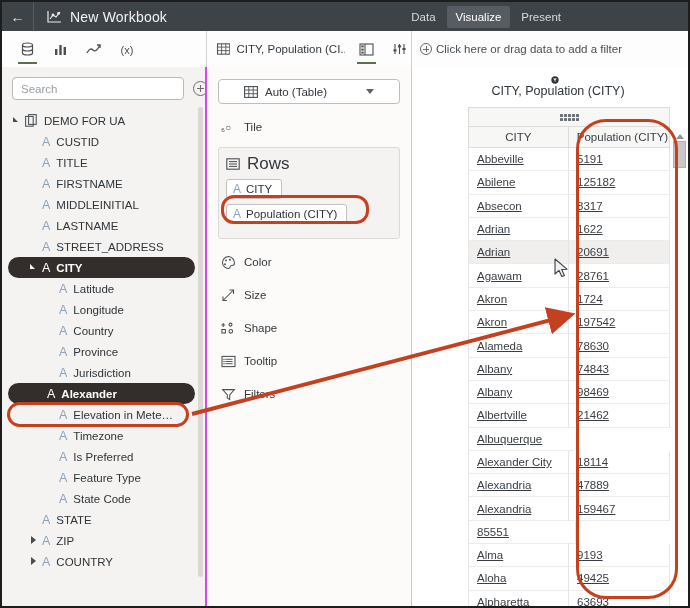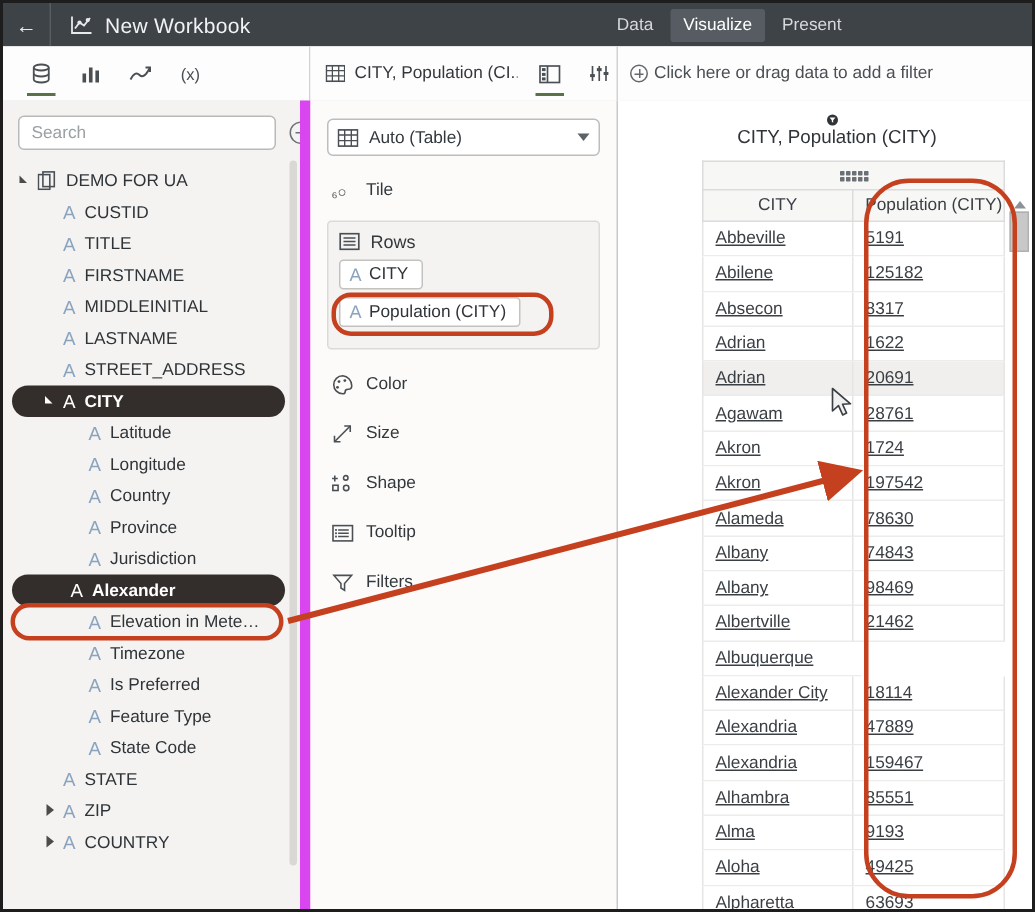--- a/index.html
+++ b/index.html
@@ -126,21 +126,21 @@
     content: ""; position: absolute; background: #62686d;
   }
   .plus-circle::before { left: 2px; right: 2px; top: 4.5px; height: 1px; }
   .plus-circle::after  { top: 2px; bottom: 2px; left: 4.5px; width: 1px; }
 
   
   .sidebar {
     position: absolute; left: 0; top: 65px;
     width: 205px; bottom: 0;
     background: #f4f3f1;
-    border-right: 7px solid #d946ef;
+    border-right: 2px solid #d946ef;
     overflow: hidden;
   }
   .search-row {
     display: flex; align-items: center;
     padding: 10px 8px 8px 10px;
   }
   .search-input {
     flex: 1; height: 23px;
     border: 1px solid #b9b9b9;
     border-radius: 4px;
@@ -226,21 +226,21 @@
     border-right: 1px solid #c9c9c9;
     overflow: hidden;
   }
   .mark-select {
     margin: 12px 11px 0 11px;
     height: 25px;
     border: 1px solid #bdbdbd;
     border-radius: 4px;
     background: #ffffff;
     display: flex; align-items: center;
-    padding: 0 6px;
+    padding: 0 25px;
     cursor: pointer;
   }
   .mark-select .ms-label {
     font-size: 11.5px; color: #33383d; margin-left: 7px;
   }
   .ms-caret {
     margin-left: auto;
     border-left: 4.5px solid transparent;
     border-right: 4.5px solid transparent;
     border-top: 5px solid #5d6266;
@@ -254,21 +254,21 @@
     font-size: 11.5px; color: #33383d; margin-left: 8px;
   }
   .rows-box {
     margin: 10px 11px 0 11px;
     border: 1px solid #dcdad7;
     border-radius: 3px;
     background: #f4f3f1;
     padding: 6px 7px 9px 7px;
   }
   .rows-head { display: flex; align-items: center; margin-bottom: 5px; }
-  .rows-head .rh-label { font-size: 12px; color: #33383d; margin-left: 7px; }
+  .rows-head .rh-label { font-size: 17px; color: #33383d; margin-left: 7px; }
   .pill {
     display: inline-flex; align-items: center;
     height: 20px;
     border: 1px solid #c4c2bf;
     border-radius: 3px;
     background: #ffffff;
     padding: 0 9px 0 6px;
     margin-bottom: 5px;
     cursor: pointer;
   }
@@ -742,21 +742,20 @@
           </div>
           <div class="body-row">
             <div class="cell c1">Alexandria</div>
             <div class="cell c2">47889</div>
           </div>
           <div class="body-row">
             <div class="cell c1">Alexandria</div>
             <div class="cell c2">159467</div>
           </div>
           <div class="body-row">
-            <div class="cell c1">Alhambra</div>
             <div class="cell c2">85551</div>
           </div>
           <div class="body-row">
             <div class="cell c1">Alma</div>
             <div class="cell c2">9193</div>
           </div>
           <div class="body-row">
             <div class="cell c1">Aloha</div>
             <div class="cell c2">49425</div>
           </div>

